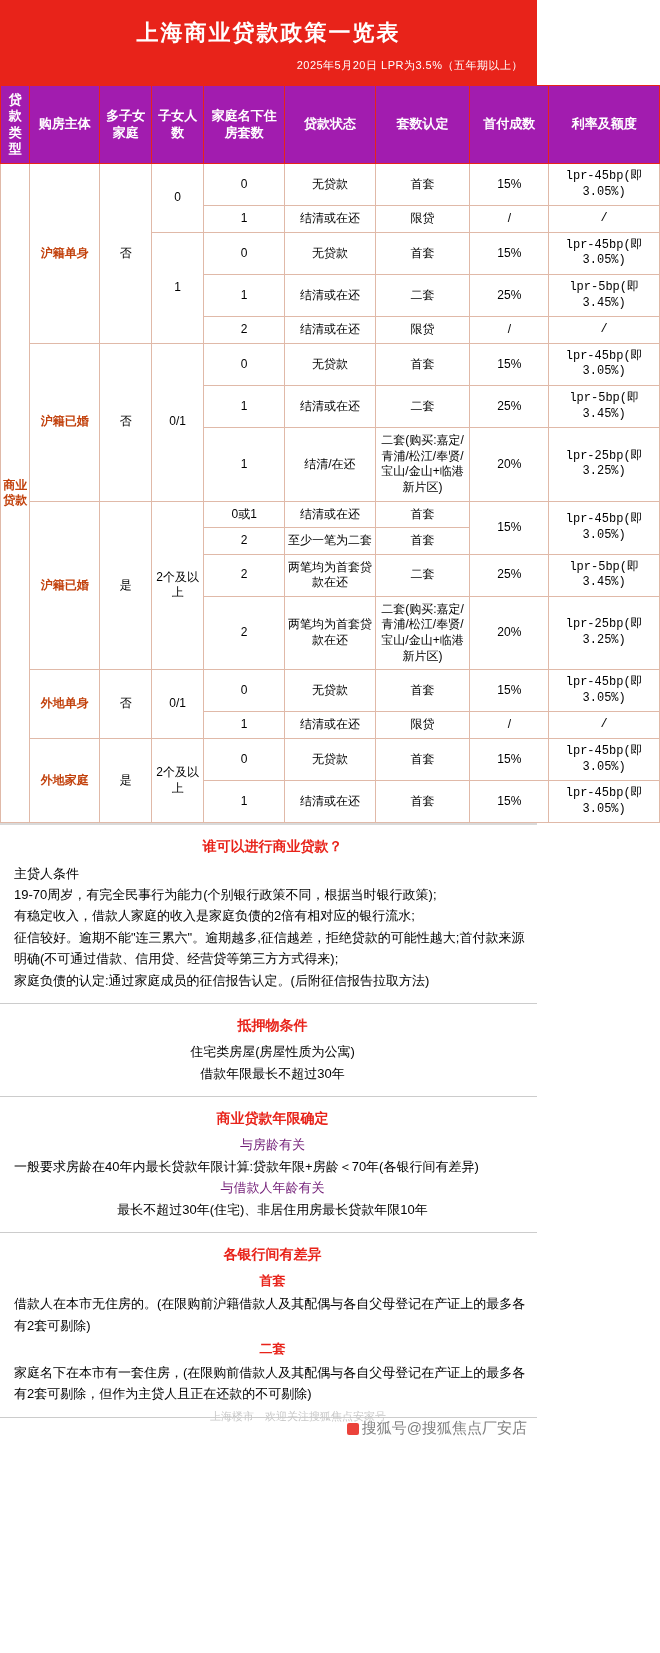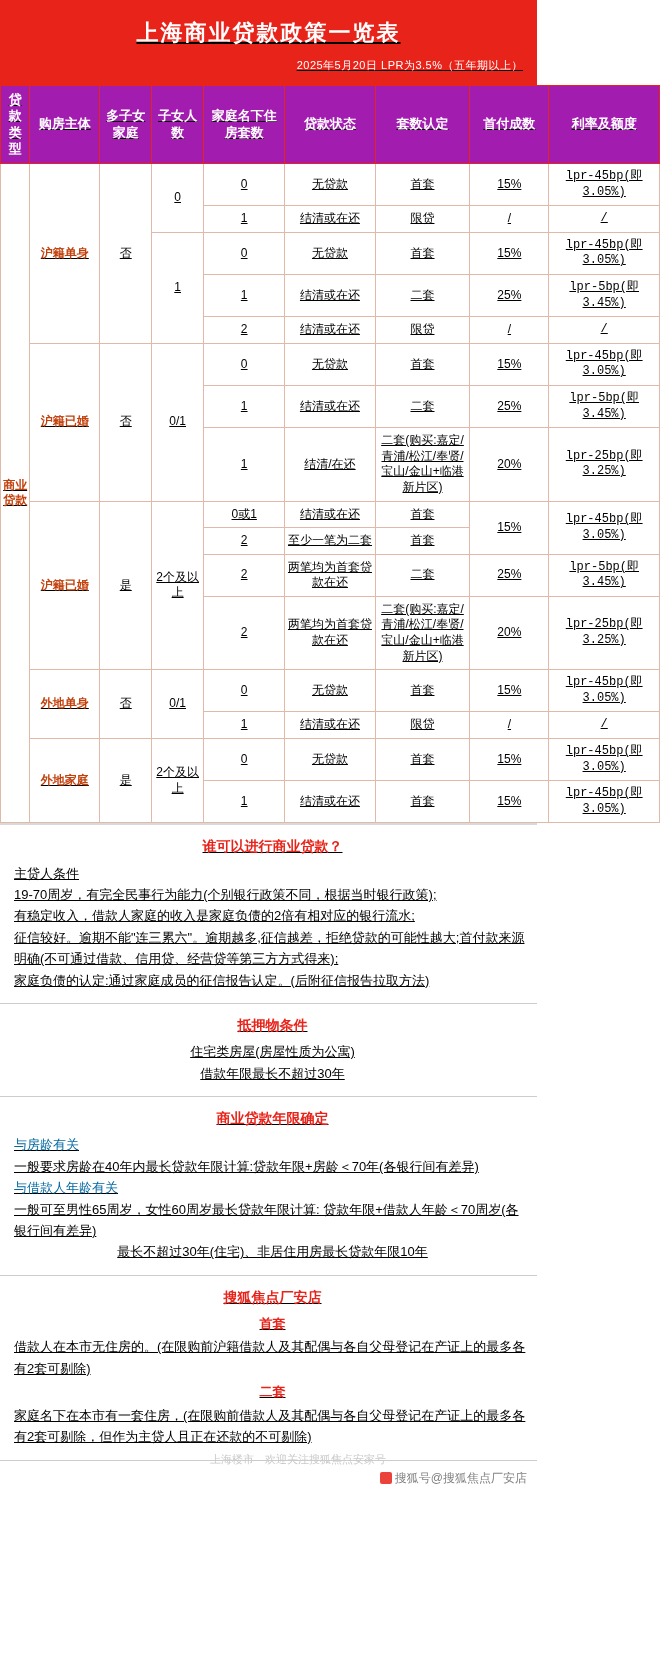--- a/index.html
+++ b/index.html
@@ -1,17 +1,17 @@
 <!DOCTYPE html>
 <html><head>
 <meta charset="utf-8">
 <style>
   html,body{margin:0;padding:0;background:#ffffff;}
   body{width:660px;font-family:"Liberation Sans","DejaVu Sans",sans-serif;color:#000;}
-  .page{width:537px;position:relative;text-decoration:underline;}
+  .page{width:537px;position:relative;}
 
   
   .header{background:#e8231a;color:#fff;padding:14px 0 8px 0;}
   .header .title{text-align:center;font-size:22px;font-weight:bold;letter-spacing:2px;padding:4px 0 10px 0;}
   .header .subtitle{text-align:right;font-size:11px;padding:0 14px 4px 0;letter-spacing:0.5px;}
 
   
   table.main{border-collapse:collapse;width:660px;table-layout:fixed;}
   table.main th{background:#a21caf;color:#fff;font-size:13px;font-weight:bold;border:1px solid #e8231a;
     padding:6px 2px;line-height:1.25;vertical-align:middle;}
@@ -24,23 +24,23 @@
   col.c0{width:26px}col.c1{width:62px}col.c2{width:46px}col.c3{width:46px}
   col.c4{width:72px}col.c5{width:80px}col.c6{width:84px}col.c7{width:70px}col.c8{width:98px}
 
   
   .notes{border-top:2px solid #d9d9d9;}
   .note-block{border-bottom:1px solid #cccccc;padding:10px 6px 12px 14px;font-size:13px;line-height:1.65;}
   .note-title{color:#e8231a;font-weight:bold;text-align:center;font-size:14px;margin-bottom:4px;}
   .note-sub{color:#e8231a;font-weight:bold;text-align:center;font-size:13px;margin:2px 0;}
   .note-line{margin:0;}
   .note-center{text-align:center;}
-  .red-inline{color:#0369a1;}
+  .red-inline{color:#701a75;text-align:center;}
   .footer{position:relative;height:30px;}
-  .watermark{position:absolute;right:10px;bottom:4px;font-size:12px;color:#6b6b6b;opacity:.85;}
+  .watermark{position:absolute;right:10px;bottom:10px;font-size:15px;color:#6b6b6b;opacity:.85;}
   .watermark .wm-logo{display:inline-block;width:12px;height:12px;background:#e8231a;border-radius:2px;vertical-align:-2px;margin-right:3px;}
   .ghost{position:absolute;left:210px;bottom:24px;font-size:11px;color:#c9c9c9;}
 </style>
 </head>
 <body>
 
 <div class="page">
 
   <div class="header">
     <div class="title">上海商业贷款政策一览表</div>
@@ -223,26 +223,25 @@
       <div class="note-title">抵押物条件</div>
       <p class="note-line note-center">住宅类房屋(房屋性质为公寓)</p>
       <p class="note-line note-center">借款年限最长不超过30年</p>
     </div>
 
     <div class="note-block">
       <div class="note-title">商业贷款年限确定</div>
       <p class="note-line red-inline">与房龄有关</p>
       <p class="note-line">一般要求房龄在40年内最长贷款年限计算:贷款年限+房龄＜70年(各银行间有差异)</p>
       <p class="note-line red-inline">与借款人年龄有关</p>
-      <p class="note-line">一般可至男性65周岁，女性60周岁最长贷款年限计算: 贷款年限+借款人年龄＜70周岁(各银行间有差异)</p>
       <p class="note-line note-center">最长不超过30年(住宅)、非居住用房最长贷款年限10年</p>
     </div>
 
     <div class="note-block">
-      <div class="note-title">搜狐焦点厂安店</div>
+      <div class="note-title">各银行间有差异</div>
       <div class="note-sub">首套</div>
       <p class="note-line">借款人在本市无住房的。(在限购前沪籍借款人及其配偶与各自父母登记在产证上的最多各有2套可剔除)</p>
       <div class="note-sub">二套</div>
       <p class="note-line">家庭名下在本市有一套住房，(在限购前借款人及其配偶与各自父母登记在产证上的最多各有2套可剔除，但作为主贷人且正在还款的不可剔除)</p>
     </div>
 
     <div class="footer">
       <span class="ghost">上海楼市—欢迎关注搜狐焦点安家号</span>
       <span class="watermark"><span class="wm-logo"></span><span>搜狐号@搜狐焦点厂安店</span></span>
     </div>

